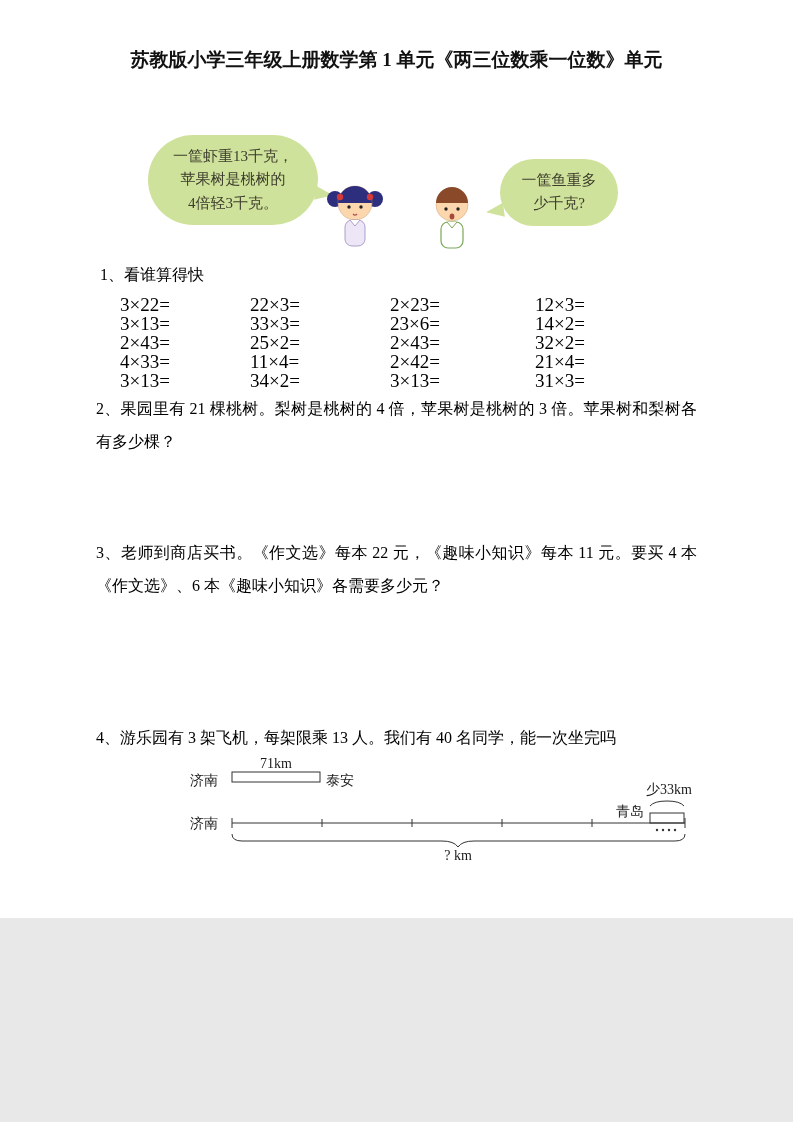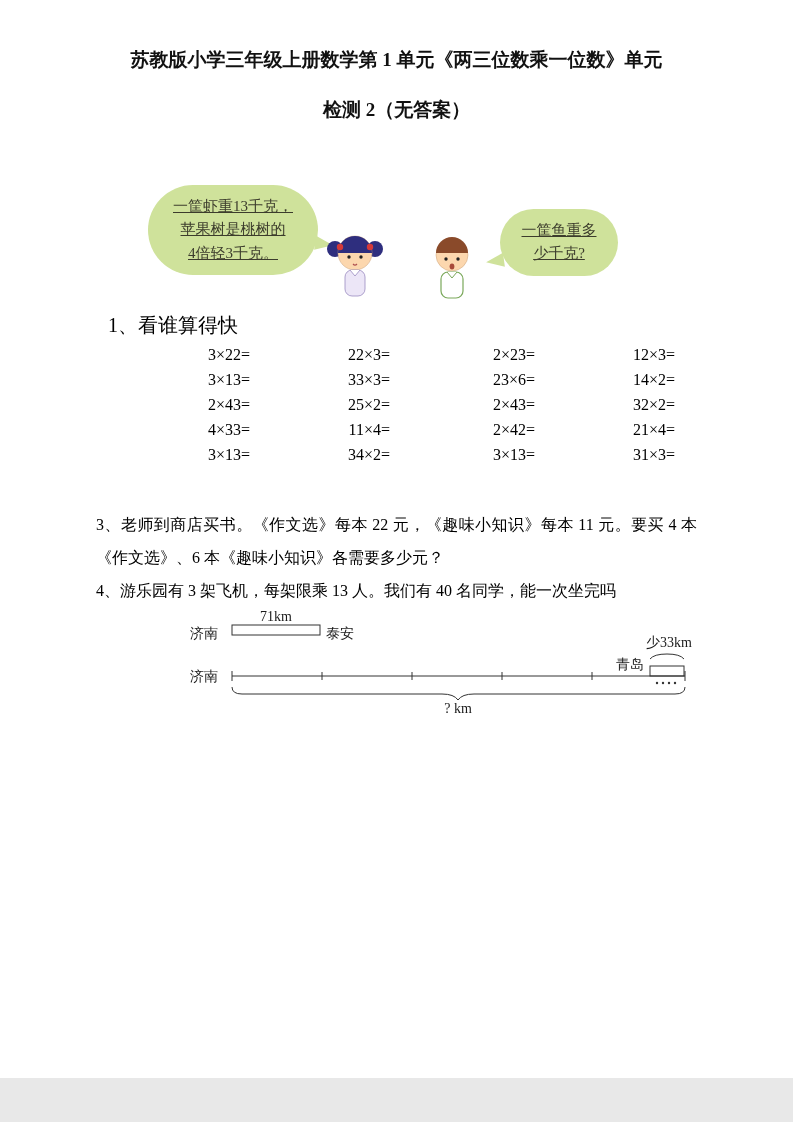--- a/index.html
+++ b/index.html
@@ -1,18 +1,18 @@
 <!DOCTYPE html>
 <html><head>
 <meta charset="utf-8">
 <style>
   html,body{margin:0;padding:0;background:#e8e8e8;}
   .page{
     position:relative;
-    width:793px;height:1078px;
+    width:793px;height:918px;
     margin:0 auto;
     background:#ffffff;
     box-sizing:border-box;
     padding:50px 96px 0 96px;
     font-family:"Liberation Serif","DejaVu Serif",serif;
     color:#000;
     overflow:hidden;
   }
   .title{text-align:center;font-weight:bold;font-size:19px;color:#111;}
   .title .t1{margin-bottom:31px;line-height:19px;}
@@ -22,66 +22,62 @@
   .bubble{
     position:absolute;
     background:#cfe29b;
     border-radius:46px;
     text-align:center;
     font-size:15px;
     line-height:1.55;
     color:#3c3c2c;
     padding:10px 6px;
     box-sizing:border-box;
-    text-decoration:underline;
   }
   .bubble-left{left:52px;top:4px;width:170px;}
   .bubble-left::after{
     content:"";position:absolute;right:-15px;top:58%;
     width:0;height:0;
     border-top:7px solid transparent;border-bottom:7px solid transparent;
     border-left:18px solid #cfe29b;
     transform:rotate(8deg);
   }
   .bubble-right{left:404px;top:28px;width:118px;}
   .bubble-right::after{
     content:"";position:absolute;left:-14px;bottom:8px;
     width:0;height:0;
     border-top:7px solid transparent;border-bottom:7px solid transparent;
     border-right:18px solid #cfe29b;
     transform:rotate(-8deg);
   }
   .girl{position:absolute;left:230px;top:42px;}
   .boy{position:absolute;left:330px;top:44px;}
 
-  .q1-label{font-size:20px;line-height:20px;margin:6px 0 0 12px;}
+  .q1-label{font-size:16px;line-height:20px;margin:6px 0 0 4px;}
   .calc-grid{
     margin:10px 0 0 24px;
     display:grid;
     grid-template-columns:130px 140px 145px 140px;
-    row-gap:6px;
-    font-size:16px;
+    font-size:19px;
     line-height:19px;
-    text-align:right;
   }
   p.qtext{margin:0;font-size:16px;line-height:33px;text-align:justify;}
   p.q2{margin-top:2px;}
-  p.q3{margin-top:44px;}
-  p.q4{}
+  p.q3{margin-top:78px;}
+  p.q4{margin-top:119px;}
   .diagram-wrap{margin:0 0 0 84px;text-align:right;}
   .diagram text{font-family:"Liberation Serif","DejaVu Serif",serif;}
 </style>
 </head>
 <body>
 
 <div class="page">
 
   <div class="title">
     <div class="t1">苏教版小学三年级上册数学第 1 单元《两三位数乘一位数》单元</div>
-    <div class="t2">检测 2（无答案）</div>
   </div>
 
   <div class="illustration">
 
     <div class="bubble bubble-left">
       <div>一筐虾重13千克，</div>
       <div>苹果树是桃树的</div>
       <div>4倍轻3千克。</div>
     </div>
 
@@ -134,20 +130,21 @@
     <span>4×33=</span>
     <span>11×4=</span>
     <span>2×42=</span>
     <span>21×4=</span>
     <span>3×13=</span>
     <span>34×2=</span>
     <span>3×13=</span>
     <span>31×3=</span>
   </div>
 
+  <p class="qtext q2">2、果园里有 21 棵桃树。梨树是桃树的 4 倍，苹果树是桃树的 3 倍。苹果树和梨树各有多少棵？</p>
   <p class="qtext q3">3、老师到商店买书。《作文选》每本 22 元，《趣味小知识》每本 11 元。要买 4 本《作文选》、6 本《趣味小知识》各需要多少元？</p>
   <p class="qtext q4">4、游乐园有 3 架飞机，每架限乘 13 人。我们有 40 名同学，能一次坐完吗</p>
 
   <div class="diagram-wrap">
     <svg class="diagram" width="560" height="112" viewBox="0 0 560 112">
       <g font-size="14" fill="#1a1a1a">
         <text x="96" y="14" text-anchor="middle">71km</text>
         <text x="10" y="31">济南</text>
         <text x="146" y="31">泰安</text>
         <text x="466" y="40">少33km</text>

